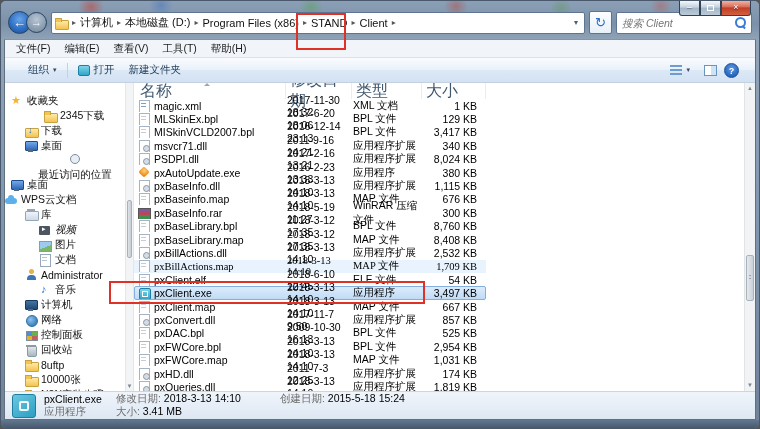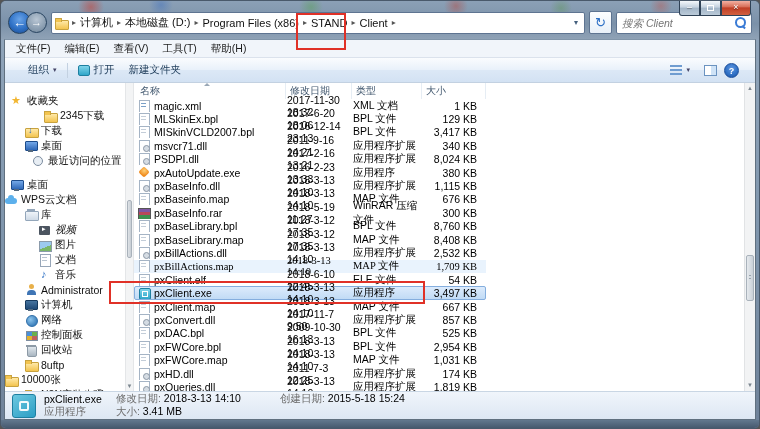--- a/index.html
+++ b/index.html
@@ -131,21 +131,21 @@
                linear-gradient(#6ab04c,#6ab04c) 5px 0/5px 4px no-repeat,
                linear-gradient(#e1b12c,#e1b12c) 0 4px/5px 4px no-repeat,
                linear-gradient(#c0605e,#c0605e) 5px 4px/5px 4px no-repeat;
     border:1px solid #7d8da0; }
   .ic-recycle::before { content:""; position:absolute; left:2px; top:2px; width:8px; height:9px;
     background:linear-gradient(#dfe6ec,#a9b6c1); border:1px solid #8d9aa6; border-radius:1px 1px 2px 2px; }
   .ic-recycle::after { content:""; position:absolute; left:1px; top:1px; width:10px; height:2px; background:#8d9aa6; }
 
   
   .listarea { flex:1 1 auto; position:relative; overflow:hidden; }
-  .listheader { height:16px; display:flex; font-size:10px; color:#41576e; align-items:center; position:relative; }
+  .listheader { height:16px; display:flex; font-size:16px; color:#41576e; align-items:center; position:relative; }
   .hcell { height:100%; display:flex; align-items:center; padding-left:4px; border-right:1px solid #e6edf4; cursor:pointer; }
   .hcell:nth-child(1) { width:152px; padding-left:6px; position:relative; }
   .hcell:nth-child(2) { width:66px; }
   .hcell:nth-child(3) { width:70px; }
   .hcell:nth-child(4) { width:64px; }
   .sortmark { position:absolute; left:70px; top:0px; width:0; height:0;
     border-left:3px solid transparent; border-right:3px solid transparent; border-bottom:3px solid #9aa8b6; }
 
   .rows { position:absolute; left:0; right:11px; top:16px; bottom:0; }
   .row { height:13.4px; display:flex; align-items:center; font-size:10.5px; color:#000; width:352px; border:1px solid transparent; cursor:pointer; }
@@ -313,21 +313,21 @@
           <div class="sideitem" style="padding-left: 20px;">
             <span class="ic ic-folder-down"></span>
             <span>下载</span>
           </div>
 
           <div class="sideitem" style="padding-left: 20px;">
             <span class="ic ic-desktop"></span>
             <span>桌面</span>
           </div>
 
-          <div class="sideitem" style="padding-left: 27px;">
+          <div class="sideitem" style="padding-left: 20px; flex-direction: column;">
             <span class="ic ic-recent"></span>
             <span>最近访问的位置</span>
           </div>
 
           <div class="sideitem gap-top" style="padding-left: 6px;">
             <span class="ic ic-desktop"></span>
             <span>桌面</span>
           </div>
 
           <div class="sideitem" style="">
@@ -348,31 +348,31 @@
           <div class="sideitem" style="padding-left: 34px;">
             <span class="ic ic-picture"></span>
             <span>图片</span>
           </div>
 
           <div class="sideitem" style="padding-left: 34px;">
             <span class="ic ic-doc"></span>
             <span>文档</span>
           </div>
 
+          <div class="sideitem" style="padding-left: 20px;">
+            <span class="ic ic-user"></span>
+            <span>Administrator</span>
+          </div>
+
           <div class="sideitem" style="padding-left: 34px;">
             <span class="ic ic-music"></span>
             <span>音乐</span>
           </div>
 
           <div class="sideitem" style="padding-left: 20px;">
-            <span class="ic ic-user"></span>
-            <span>Administrator</span>
-          </div>
-
-          <div class="sideitem" style="padding-left: 20px;">
             <span class="ic ic-computer"></span>
             <span>计算机</span>
           </div>
 
           <div class="sideitem" style="padding-left: 20px;">
             <span class="ic ic-network"></span>
             <span>网络</span>
           </div>
 
           <div class="sideitem" style="padding-left: 20px; text-align: center;">
@@ -383,21 +383,21 @@
           <div class="sideitem" style="padding-left: 20px;">
             <span class="ic ic-recycle"></span>
             <span>回收站</span>
           </div>
 
           <div class="sideitem" style="padding-left: 20px;">
             <span class="ic ic-folder"></span>
             <span>8uftp</span>
           </div>
 
-          <div class="sideitem" style="">
+          <div class="sideitem" style="padding-left: 20px;">
             <span class="ic ic-folder"></span>
             <span>10000张</span>
           </div>
 
           <div class="sideitem" style="padding-left: 20px;">
             <span class="ic ic-folder"></span>
             <span>N2N安装步骤</span>
           </div>
         </div>
 

